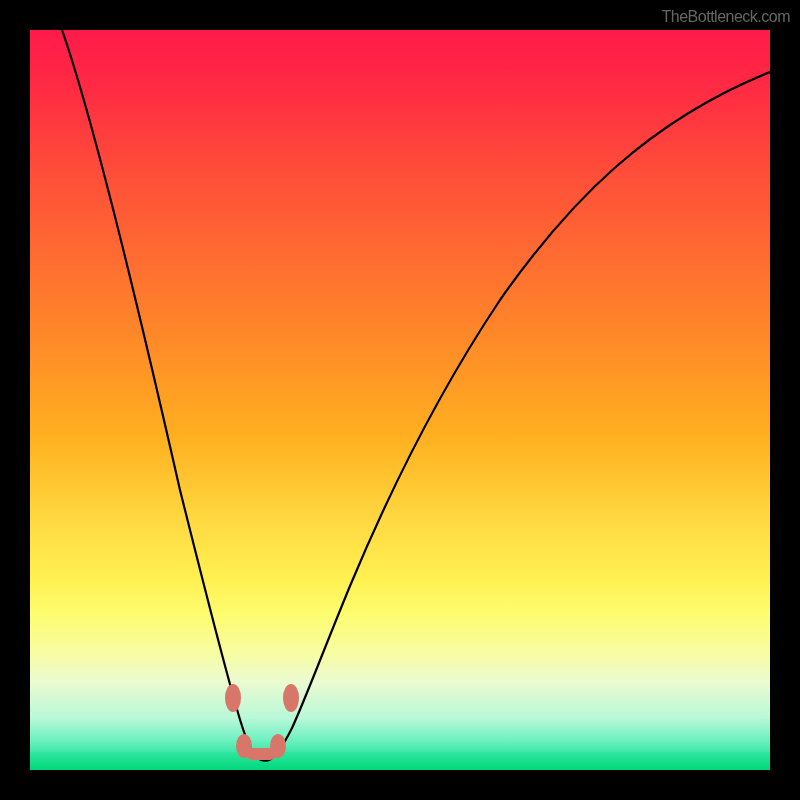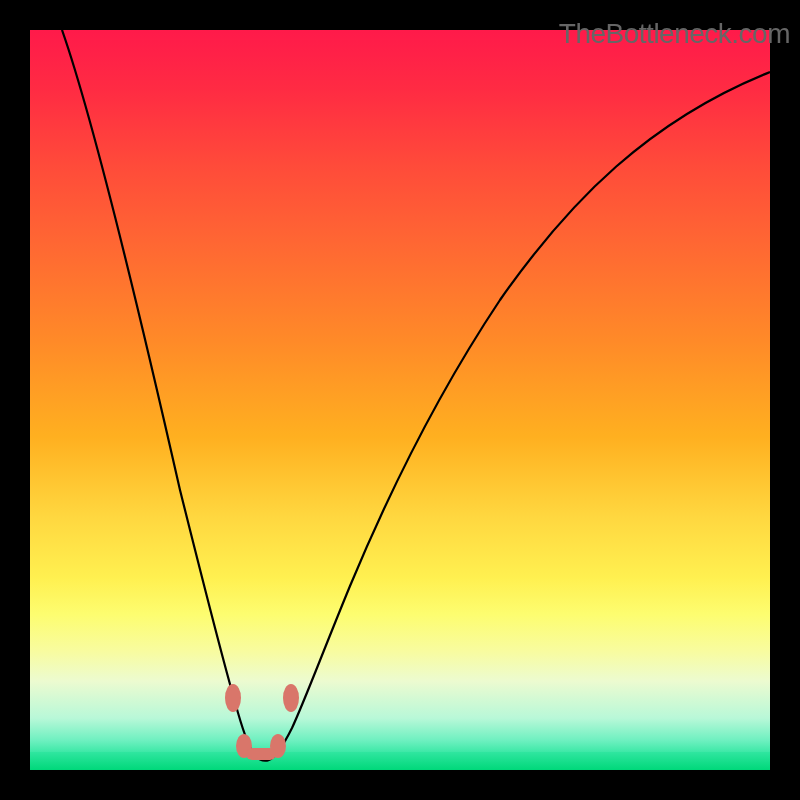--- a/index.html
+++ b/index.html
@@ -5,24 +5,24 @@
   * { margin: 0; padding: 0; box-sizing: border-box; }
   body {
     width: 800px;
     height: 800px;
     background: #000;
     position: relative;
     font-family: Arial, Helvetica, sans-serif;
   }
   .attribution {
     position: absolute;
-    top: 18px;
+    top: 8px;
     right: 10px;
     color: #666;
-    font-size: 28px;
+    font-size: 16px;
     font-weight: 500;
     letter-spacing: -0.5px;
     z-index: 10;
   }
   .plot-area {
     position: absolute;
     top: 30px;
     left: 30px;
     width: 740px;
     height: 740px;

